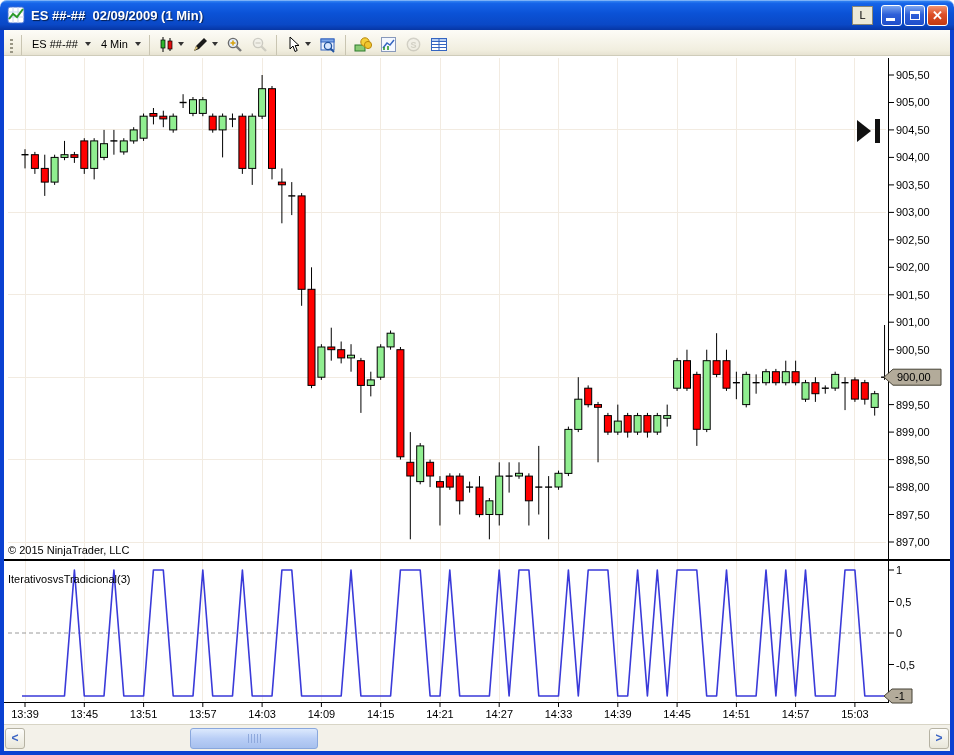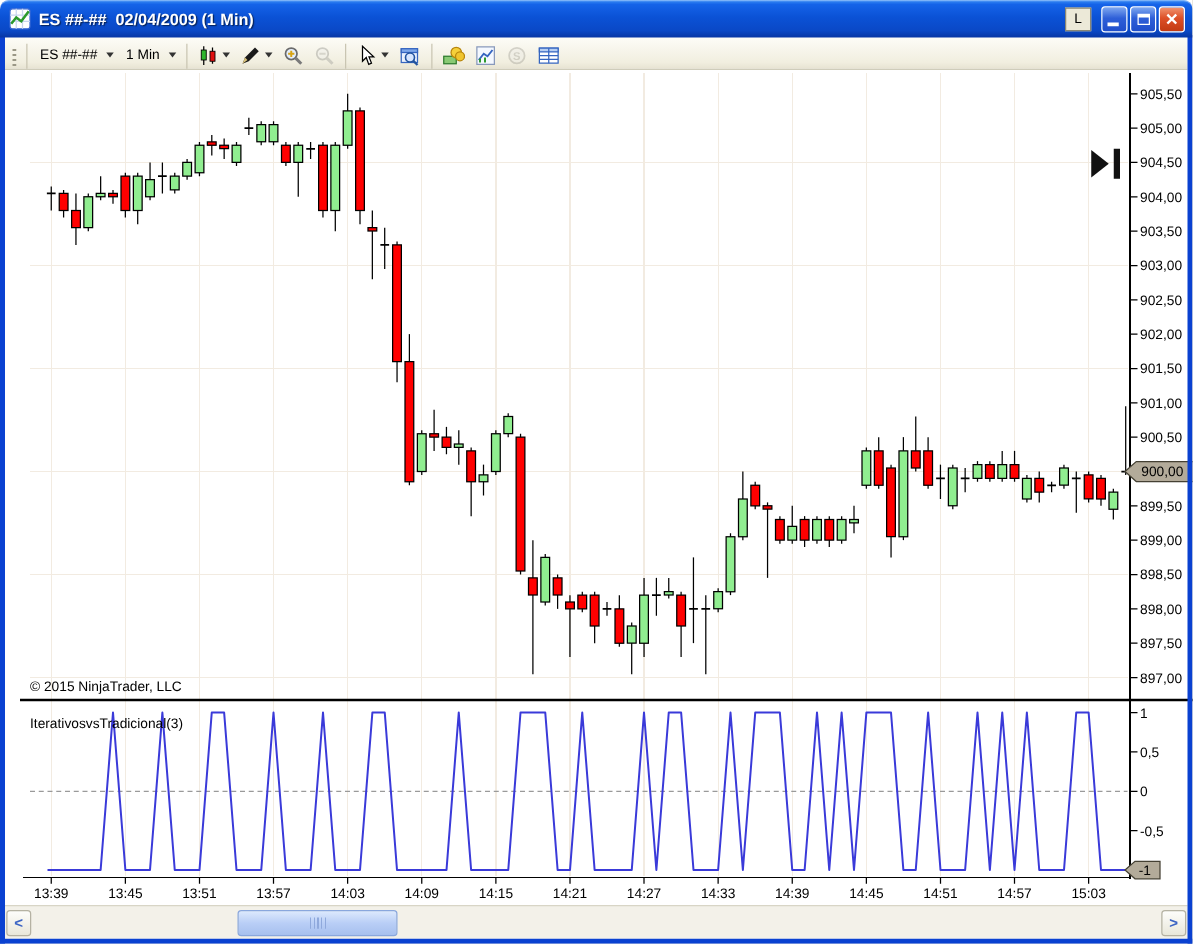--- a/index.html
+++ b/index.html
@@ -36,21 +36,21 @@
   .grip{width:3px;height:16px;margin:0 4px 0 2px;
     background:repeating-linear-gradient(180deg,#9a9786 0 2px,transparent 2px 4px);}
   .tsep{width:1px;height:20px;background:#c9c5b2;margin:0 4px;}
   .tool{display:flex;align-items:center;height:22px;padding:0 4px;border-radius:2px;color:#000;}
   .tool .lab{font-size:11px;margin:0 4px 0 2px;}
   .darr{width:0;height:0;border-left:3px solid transparent;border-right:3px solid transparent;
     border-top:4px solid #333;margin-left:3px;}
   .tool.disabled{opacity:.45;}
   .tool svg{display:block;}
   
-  .chart-area{position:absolute;left:16px;top:56px;width:778px;height:668px;background:#fff;z-index:10;}
+  .chart-area{position:absolute;left:0;top:56px;width:778px;height:668px;background:#fff;z-index:10;}
   .chart-area svg{position:absolute;left:0;top:0;}
   .copyright{position:absolute;left:8px;top:488px;font-size:11px;color:#000;}
   .ind-label{position:absolute;left:8px;top:517px;font-size:11px;color:#000;}
   
   .scrollzone{position:absolute;left:4px;right:4px;top:724px;height:27px;background:#f3f1e9;
     border-top:1px solid #d8d5c6;z-index:20;display:flex;align-items:center;}
   .scroll-btn{width:20px;height:21px;margin:0 1px;background:linear-gradient(180deg,#fdfdfb,#e9e7da);
     border:1px solid #b5b2a3;border-radius:3px;display:flex;align-items:center;justify-content:center;
     color:#3b64c4;font-weight:bold;font-size:12px;line-height:1;}
   .scroll-track{position:relative;flex:1 1 auto;height:23px;}
@@ -69,21 +69,21 @@
     <div class="app-icon">
       <svg width="18" height="18" viewBox="0 0 18 18">
         <rect x="1" y="1" width="16" height="16" rx="2" fill="#fff" stroke="#3b6ad4"></rect>
         <line x1="1" y1="6" x2="17" y2="6" stroke="#c9d6ef"></line>
         <line x1="1" y1="11" x2="17" y2="11" stroke="#c9d6ef"></line>
         <line x1="6" y1="1" x2="6" y2="17" stroke="#c9d6ef"></line>
         <line x1="11" y1="1" x2="11" y2="17" stroke="#c9d6ef"></line>
         <polyline points="2,13 6,8 10,11 16,3" fill="none" stroke="#2c9a2c" stroke-width="2"></polyline>
       </svg>
     </div>
-    <span class="title">ES ##-##  02/04/2009 (1 Min)</span>
+    <span class="title">ES ##-##  02/09/2009 (1 Min)</span>
     <div class="tb-buttons">
       <div class="lbtn">L</div>
       <div class="winbtn min">
           <span class="g-min"></span>
         </div>
       <div class="winbtn max">
           <span class="g-max"></span>
         </div>
       <div class="winbtn close">
           <span class="g-x">✕</span>
@@ -92,21 +92,21 @@
   </div>
 
   <div class="toolbar">
     <div class="grip"></div>
     <div class="tsep"></div>
     <div class="tool">
       <span class="lab">ES ##-##</span>
       <span class="darr"></span>
     </div>
     <div class="tool">
-      <span class="lab">1 Min</span>
+      <span class="lab">4 Min</span>
       <span class="darr"></span>
     </div>
     <div class="tsep"></div>
     <div class="tool">
       <span>
         <svg width="17" height="17" viewBox="0 0 17 17">
           <line x1="5" y1="1" x2="5" y2="16" stroke="#000"></line>
           <rect x="3" y="4" width="4" height="8" fill="#2db52d" stroke="#000" stroke-width=".7"></rect>
           <line x1="12" y1="2" x2="12" y2="15" stroke="#000"></line>
           <rect x="10" y="5" width="4" height="8" fill="#e01010" stroke="#000" stroke-width=".7"></rect>

